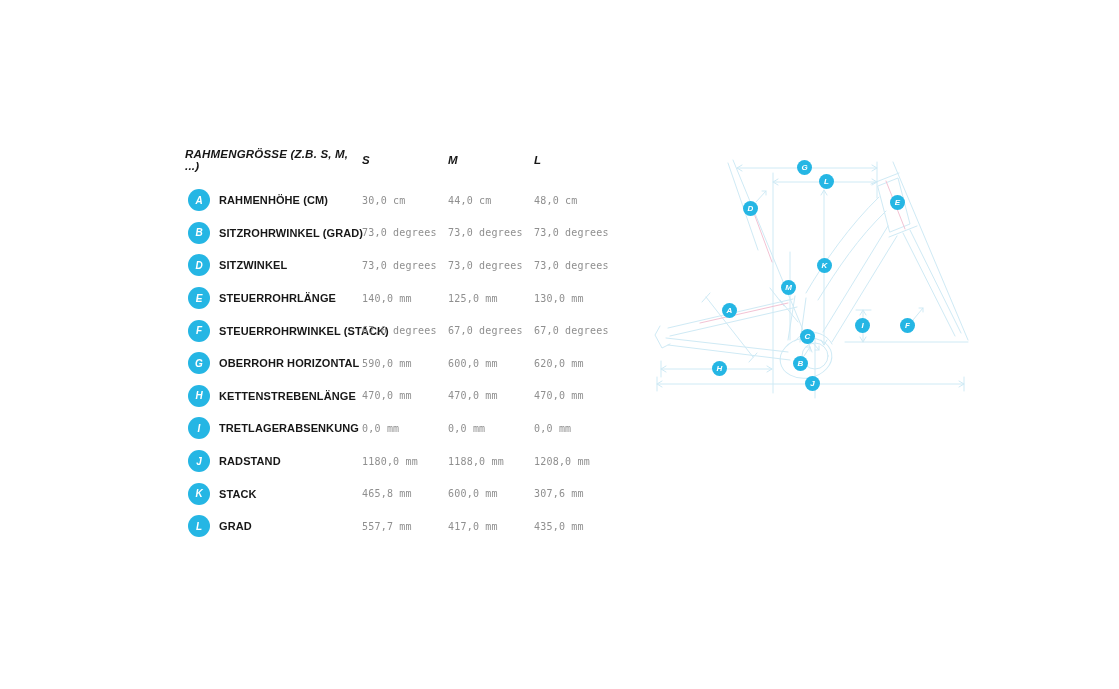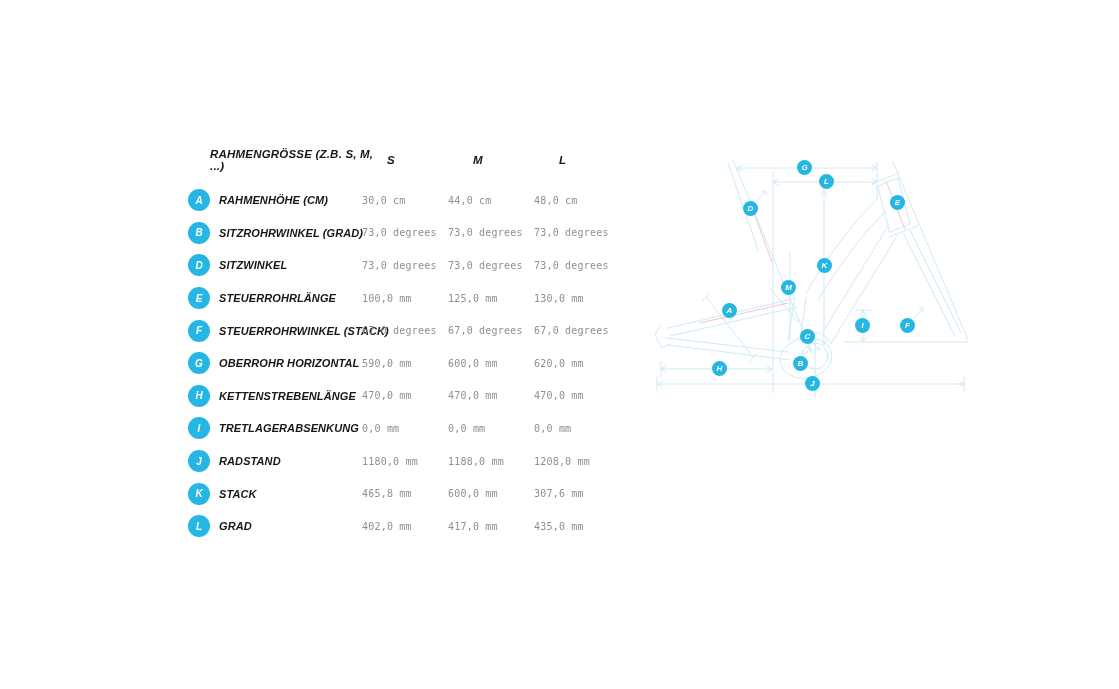--- a/index.html
+++ b/index.html
@@ -12,35 +12,35 @@
   *{box-sizing:border-box;}
   body{
     margin:0; width:1119px; height:689px; background:#ffffff;
     font-family:"Liberation Sans", sans-serif; position:relative; overflow:hidden;
   }
   
   .geo-table{position:absolute; left:185px; top:148px; width:445px;}
   .geo-header{
     display:grid; grid-template-columns:177px 86px 86px 86px;
     font-style:italic; font-weight:bold; font-size:11.5px; color:var(--ink);
-    letter-spacing:.2px; align-items:center;margin-left:25px;
+    letter-spacing:.2px; align-items:center;
   }
   .geo-rows{margin-top:12px;}
   .geo-row{
     display:grid; grid-template-columns:177px 86px 86px 86px;
     height:32.6px; align-items:center;
   }
   .row-head{display:flex; align-items:center; gap:9px; padding-left:3px;}
   .marker{
     width:22px; height:22px; border-radius:50%; background:var(--accent);
     color:#fff; font-weight:bold; font-style:italic; font-size:10px;
     display:flex; align-items:center; justify-content:center; flex:0 0 22px;
   }
   .row-label{
-    font-style:italic; font-weight:bold; font-size:11px; color:var(--ink);
+    font-weight:bold; font-size:11px; color:var(--ink);
     letter-spacing:.1px; white-space:nowrap;
   }
   .cell-value{
     font-family:"DejaVu Sans Mono", monospace; font-size:10px;
     color:var(--valtext); letter-spacing:.2px; white-space:nowrap;
   }
   
   .diagram{position:absolute; left:650px; top:145px; width:330px; height:262px;}
   .diagram svg{position:absolute; left:0; top:0;}
   .dmarker{
@@ -87,21 +87,21 @@
       </div>
       <span class="cell-value">73,0 degrees</span>
       <span class="cell-value">73,0 degrees</span>
       <span class="cell-value">73,0 degrees</span>
     </div>
     <div class="geo-row">
       <div class="row-head">
         <span class="marker">E</span>
         <span class="row-label">STEUERROHRLÄNGE</span>
       </div>
-      <span class="cell-value">100,0 mm</span>
+      <span class="cell-value">140,0 mm</span>
       <span class="cell-value">125,0 mm</span>
       <span class="cell-value">130,0 mm</span>
     </div>
     <div class="geo-row">
       <div class="row-head">
         <span class="marker">F</span>
         <span class="row-label">STEUERROHRWINKEL (STACK)</span>
       </div>
       <span class="cell-value">67,0 degrees</span>
       <span class="cell-value">67,0 degrees</span>
@@ -150,21 +150,21 @@
       </div>
       <span class="cell-value">465,8 mm</span>
       <span class="cell-value">600,0 mm</span>
       <span class="cell-value">307,6 mm</span>
     </div>
     <div class="geo-row">
       <div class="row-head">
         <span class="marker">L</span>
         <span class="row-label">GRAD</span>
       </div>
-      <span class="cell-value">402,0 mm</span>
+      <span class="cell-value">557,7 mm</span>
       <span class="cell-value">417,0 mm</span>
       <span class="cell-value">435,0 mm</span>
     </div>
   </div>
 </div>
 
 <div class="diagram">
   <svg width="330" height="262" viewBox="650 145 330 262">
     <g stroke="#cfeaf5" stroke-width="1" fill="none" stroke-linecap="round">
 

